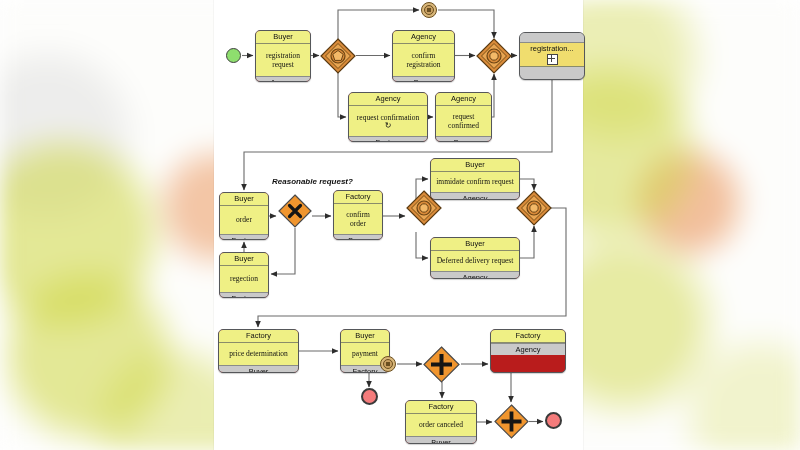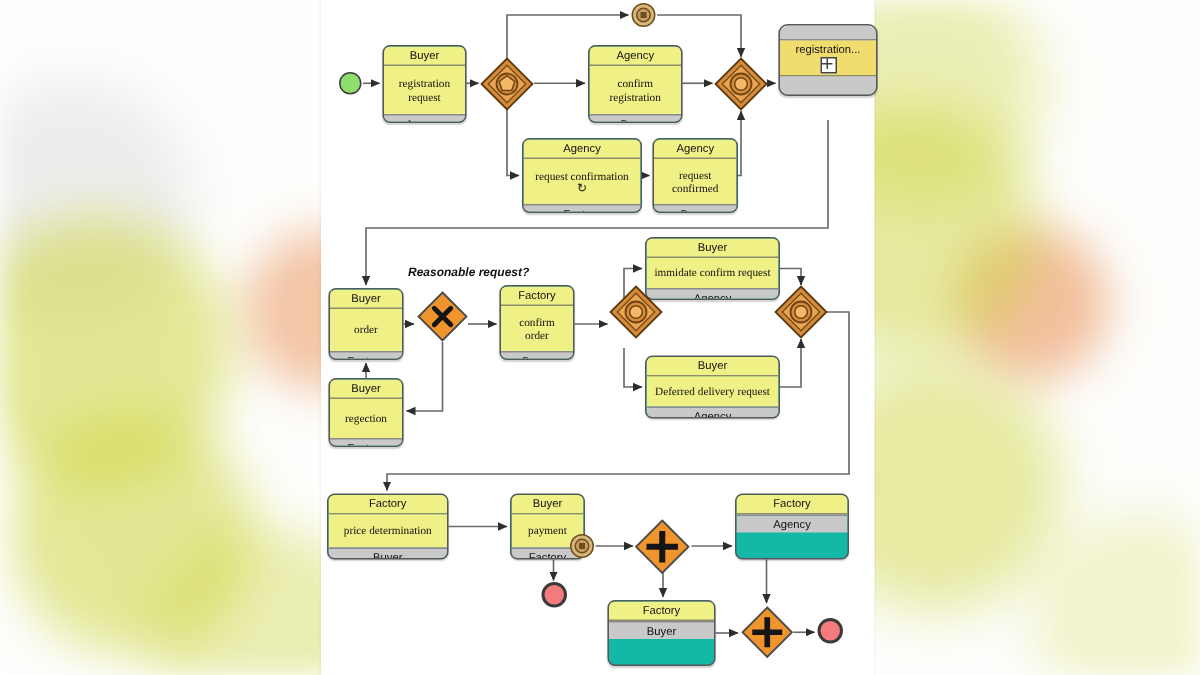--- a/index.html
+++ b/index.html
@@ -33,21 +33,21 @@
     box-shadow:0 0 0 1px rgba(0,0,0,0.03);
   }
   #stage{position:absolute;left:0;top:0;width:369px;height:450px;}
   svg.wires{position:absolute;left:0;top:0;width:369px;height:450px;overflow:visible;}
 
   
   .task{
     position:absolute;
     border:1px solid #55575a;
     border-radius:5px;
-    background:#14b8a6;
+    background:#b91c1c;
     box-sizing:border-box;
     overflow:hidden;
     box-shadow:0 1px 1px rgba(0,0,0,0.18);
   }
   .task .hdr,.task .ftr{
     font-size:7.5px;line-height:1;color:#111;
     text-align:center;padding:2px 1px 2px;
     white-space:nowrap;overflow:hidden;
   }
   .task .hdr{background:#eff085;border-bottom:1px solid #8a8c6a;}
@@ -283,24 +283,27 @@
       <div class="ftr">Factory</div>
     </div>
 
     <div class="task" style="left:276px;top:329px;width:76px;height:44px">
       <div class="hdr">Factory</div>
       <div class="ftr">Agency</div>
     </div>
 
     <div class="task" style="left:191px;top:400px;width:72px;height:44px">
       <div class="hdr">Factory</div>
-      <div class="ftr">Buyer</div>
-    </div>
-
-    <div class="subproc" style="left:305px;top:16px;width:66px;height:48px">
+      <div class="body" style="height:20px">
+        <span>order canceled</span>
+      </div>
+      <div class="ftr">Buyer</div>
+    </div>
+
+    <div class="subproc" style="left:305px;top:32px;width:66px;height:48px">
       <div class="cap"></div>
       <div class="mid">
         <div>registration...</div>
         <div class="plusbox"></div>
       </div>
       <div class="foot"></div>
     </div>
 
     <div class="gw" style="left:106px;top:38px;width:36px;height:36px">
       <svg width="36" height="36" viewBox="0 0 36 36">

